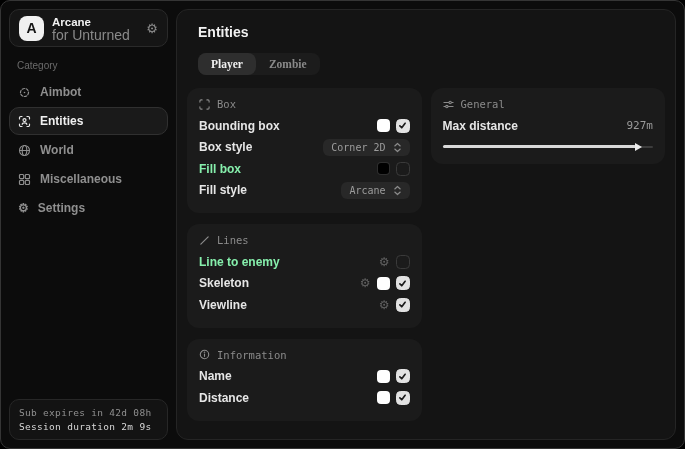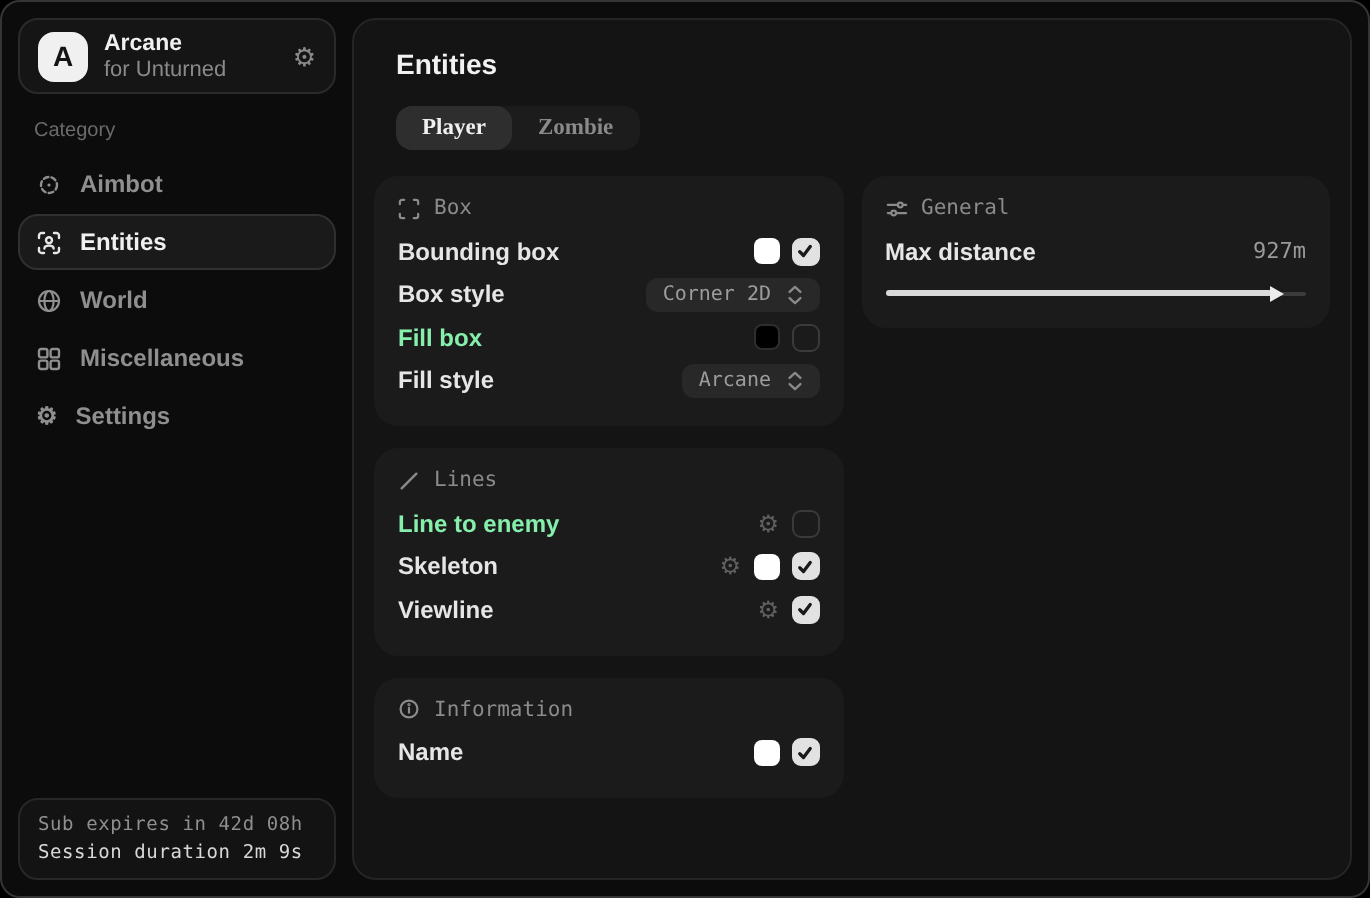--- a/index.html
+++ b/index.html
@@ -16,21 +16,21 @@
   .sidebar { flex:0 0 175px; position:relative; padding:8px; }
   .profile-card {
     display:flex; align-items:center; gap:8px; height:38px;
     background:#151515; border:1px solid #2a2a2a; border-radius:10px; padding:6px 9px;
   }
   .logo {
     width:25px; height:25px; border-radius:8px; background:#f0f0f0; color:#141414;
     font-size:14px; font-weight:bold; display:flex; align-items:center; justify-content:center;
   }
   .brand-name { font-size:11.5px; font-weight:700; color:#f0f0f0; line-height:13px; }
-  .brand-sub  { font-size:11px; color:#8a8a8a; line-height:12px; }
+  .brand-sub  { font-size:14px; color:#8a8a8a; line-height:12px; }
   .gear-btn { margin-left:auto; color:#8a8a8a; font-size:13px; line-height:1; cursor:pointer; }
 
   .category-label { font-size:10px; color:#6b6b6b; margin:13px 0 7px 8px; }
 
   .nav { display:flex; flex-direction:column; gap:1px; }
   .nav-item {
     display:flex; align-items:center; gap:9px; height:28px; padding:0 8px;
     border:1px solid transparent; border-radius:10px;
     color:#8f8f8f; font-size:12px; font-weight:600; cursor:pointer;
   }
@@ -293,20 +293,31 @@
             <span class="controls">
               <span class="swatch" style="background: rgb(255, 255, 255);"></span>
               <span class="checkbox checked">
                 <svg width="9" height="9" viewBox="0 0 12 12" fill="none" stroke="#1a1a1a" stroke-width="2.2" stroke-linecap="round" stroke-linejoin="round">
                     <path d="M2.5 6.5 5 9 9.5 3"></path>
                   </svg>
               </span>
             </span>
           </div>
 
+          <div class="row">
+            <span class="row-label">Distance</span>
+            <span class="controls">
+              <span class="swatch" style="background: rgb(255, 255, 255);"></span>
+              <span class="checkbox checked">
+                <svg width="9" height="9" viewBox="0 0 12 12" fill="none" stroke="#1a1a1a" stroke-width="2.2" stroke-linecap="round" stroke-linejoin="round">
+                    <path d="M2.5 6.5 5 9 9.5 3"></path>
+                  </svg>
+              </span>
+            </span>
+          </div>
         </section>
       </div>
 
       <div class="col">
 
         <section class="panel">
           <div class="panel-title">
             <svg width="11" height="11" viewBox="0 0 12 12" fill="none" stroke="#8b8b8b" stroke-width="1.2" stroke-linecap="round">
               <path d="M1 3.8h10"></path>
                 <circle cx="7.8" cy="3.8" r="1.3" fill="#1b1b1b"></circle>

